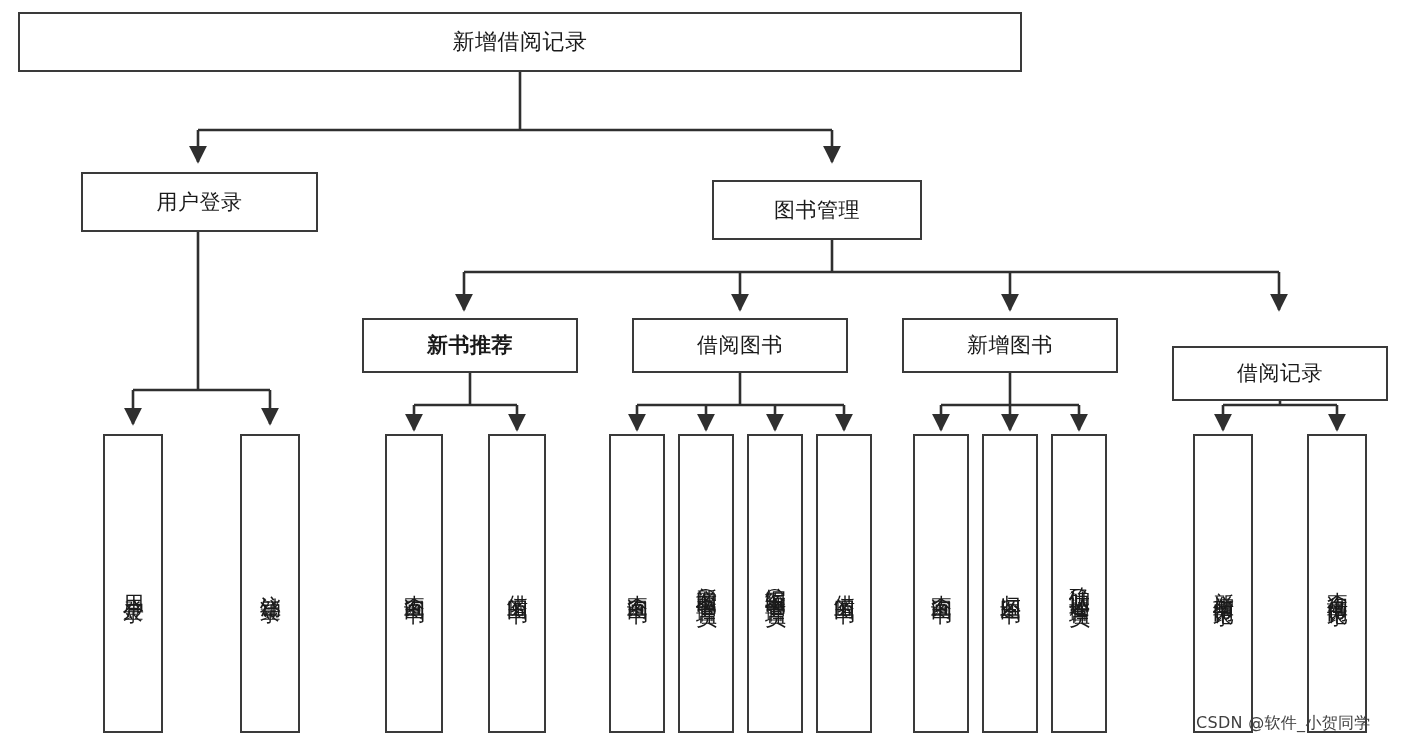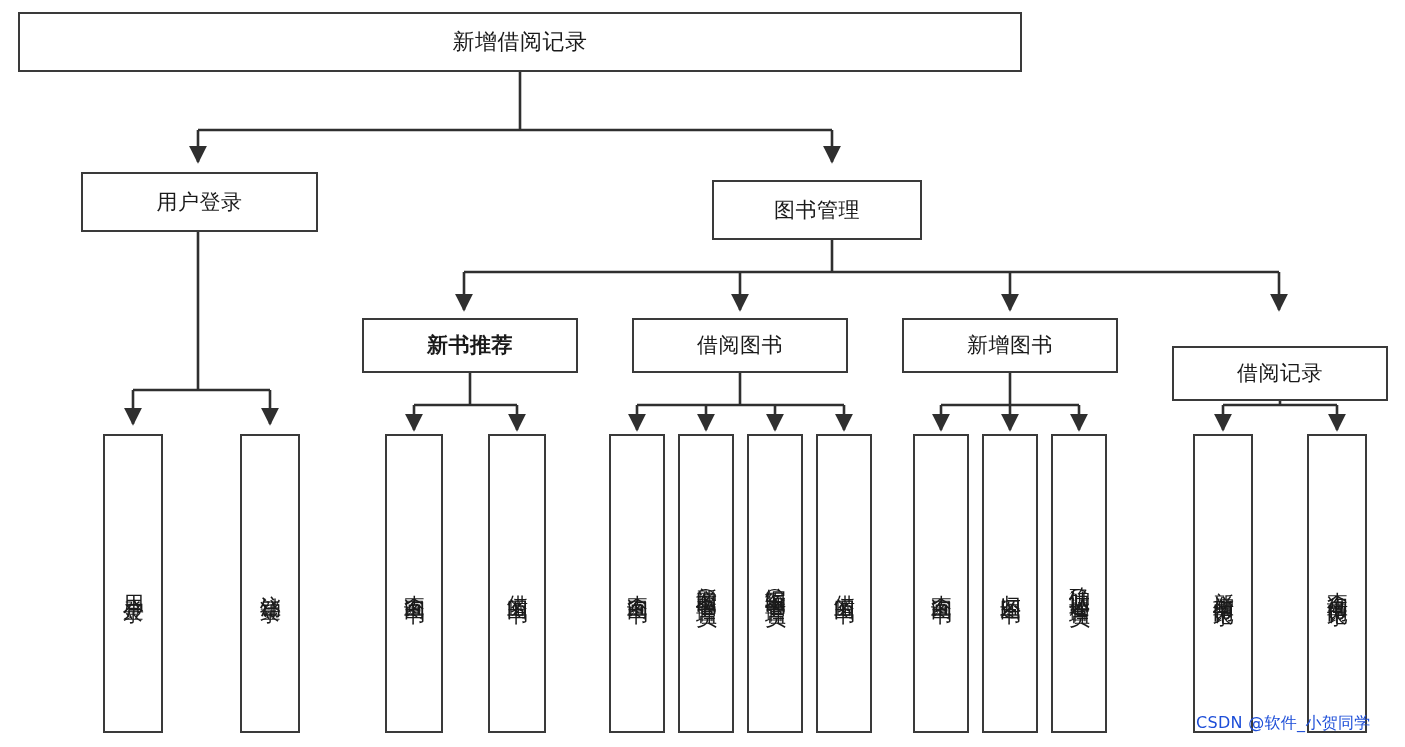--- a/index.html
+++ b/index.html
@@ -57,21 +57,21 @@
     letter-spacing: 3px;
   }
   .node.root .label {
     font-size: 22px;
   }
   #watermark {
     position: absolute;
     left: 1196px;
     top: 713px;
     font-size: 16px;
-    color: #1d4ed8;
+    color: #404040;
     letter-spacing: 0.3px;
     white-space: nowrap;
     z-index: 3;
     font-family: "DejaVu Sans", "Liberation Sans", sans-serif;
   }
 </style>
 </head>
 <body>
 
 <div id="canvas">

